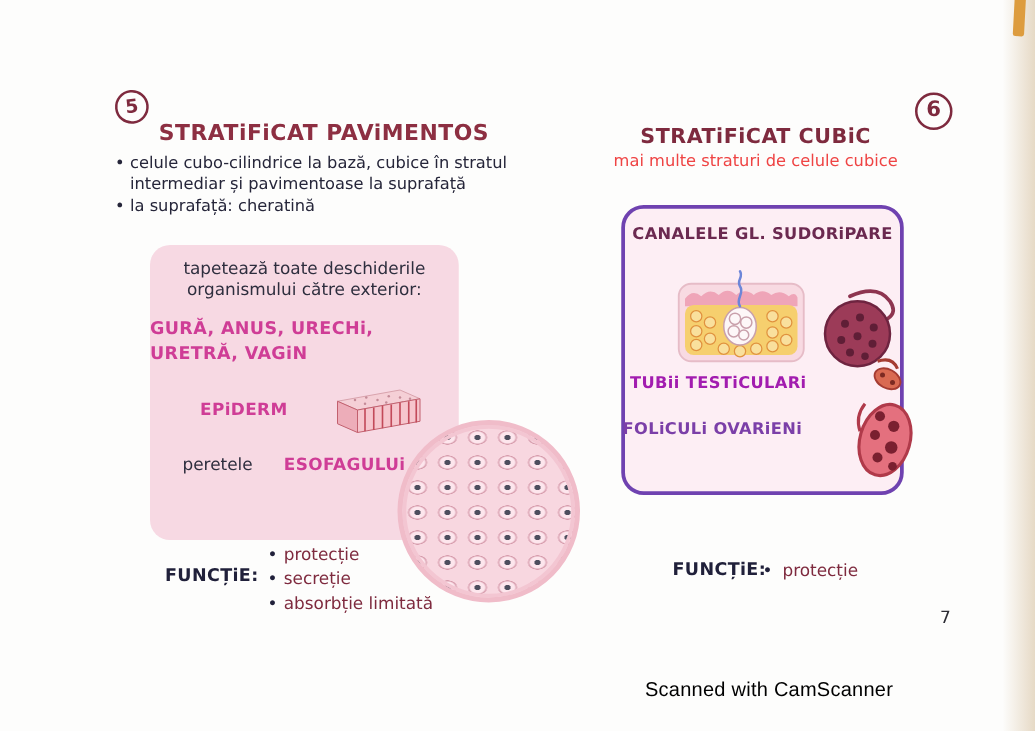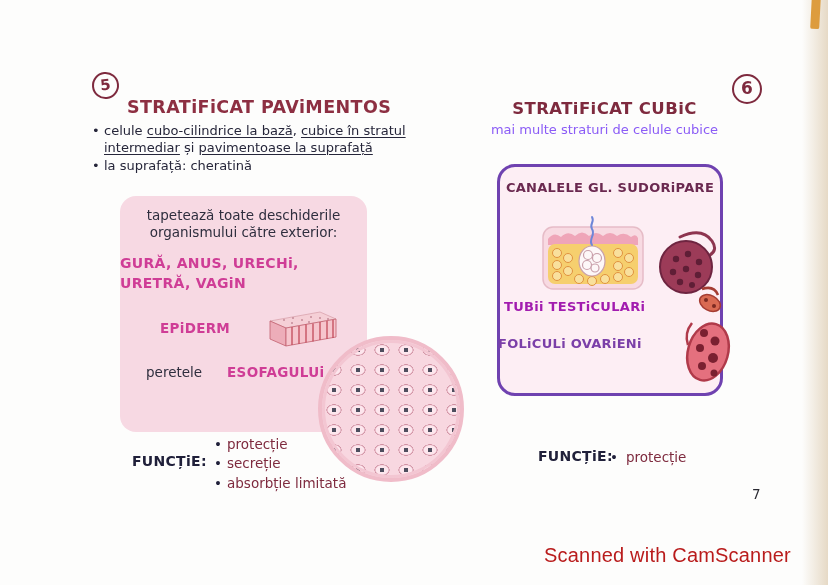--- a/index.html
+++ b/index.html
@@ -18,27 +18,27 @@
   .circle-num{position:absolute;border:2px solid #7e2a3e;border-radius:50%;
     color:#7e2a3e;font-weight:bold;text-align:center;}
   #num5{left:92px;top:72px;width:27px;height:27px;font-size:15px;line-height:23px;transform:rotate(-6deg);}
   #num6{left:732px;top:74px;width:30px;height:30px;font-size:17px;line-height:25px;border-width:2.5px;}
   
   #title-left{position:absolute;left:127px;top:97px;font-size:17.5px;font-weight:bold;
     color:#8d2f42;letter-spacing:0.4px;}
   #title-right{position:absolute;left:487px;top:99px;width:235px;text-align:center;
     font-size:16.5px;font-weight:bold;color:#7e2a3e;letter-spacing:0.4px;}
   #subtitle-right{position:absolute;left:467px;top:122px;width:275px;text-align:center;
-    font-size:13px;color:#8b5cf6;}
+    font-size:13px;color:#ef4444;}
   
   .bullets{position:absolute;left:90px;top:122px;width:320px;list-style:none;
     font-size:13px;color:#26263a;line-height:1.32;}
   .bullets li{position:relative;padding-left:14px;margin-bottom:1px;}
   .bullets li::before{content:"•";position:absolute;left:2px;top:0;}
-  .u{text-decoration:underline;text-underline-offset:2px;}
+  .u{text-underline-offset:2px;}
   
   .pink-box{position:absolute;left:120px;top:196px;width:247px;height:236px;
     background:#f7d9e3;border-radius:16px;padding-left:32px;}
   .pink-box .intro{position:absolute;top:11px;left:0;right:0;text-align:center;
     font-size:13.5px;color:#2e2e3e;line-height:1.25;}
   .pink-box .locations{position:absolute;top:58px;left:0;right:0;text-align:left;
     color:#cf3d96;font-weight:bold;font-size:14px;line-height:1.4;letter-spacing:0.3px;}
   .pink-box .epiderm-row{position:absolute;top:112px;left:40px;display:flex;
     align-items:center;gap:32px;}
   .pink-box .epiderm-label{color:#cf3d96;font-weight:bold;font-size:13.5px;letter-spacing:0.3px;}
@@ -70,22 +70,22 @@
     color:#6b2950;font-weight:bold;font-size:13px;letter-spacing:0.3px;}
   .purple-box .r-item1{position:absolute;top:132px;left:4px;width:172px;text-align:left;
     color:#a21caf;font-weight:bold;font-size:13px;letter-spacing:0.3px;}
   .purple-box .r-item2{position:absolute;top:169px;left:-2px;width:172px;
     color:#7b3fa8;font-weight:bold;font-size:13px;letter-spacing:0.3px;}
   .r-skin{position:absolute;left:40px;top:44px;width:106px;height:80px;}
   .r-testis{position:absolute;left:152px;top:60px;width:74px;height:94px;}
   .r-ovary{position:absolute;left:180px;top:148px;width:54px;height:70px;}
   
   .page-number{position:absolute;left:752px;top:486px;font-size:13.5px;color:#2b2b33;}
-  .scanner-credit{position:absolute;left:516px;top:544px;font-size:20px;color:#b91c1c;
-    font-family:"Liberation Sans",sans-serif;letter-spacing:0.2px;margin-left:28px;}
+  .scanner-credit{position:absolute;left:516px;top:544px;font-size:16px;color:#000000;
+    font-family:"Liberation Sans",sans-serif;letter-spacing:0.2px;}
 </style>
 </head>
 <body>
 
 <div class="scan">
 
   <div class="edge-shade"></div>
   <div class="edge-tab"></div>
 
   <div class="circle-num" id="num5">5</div>

